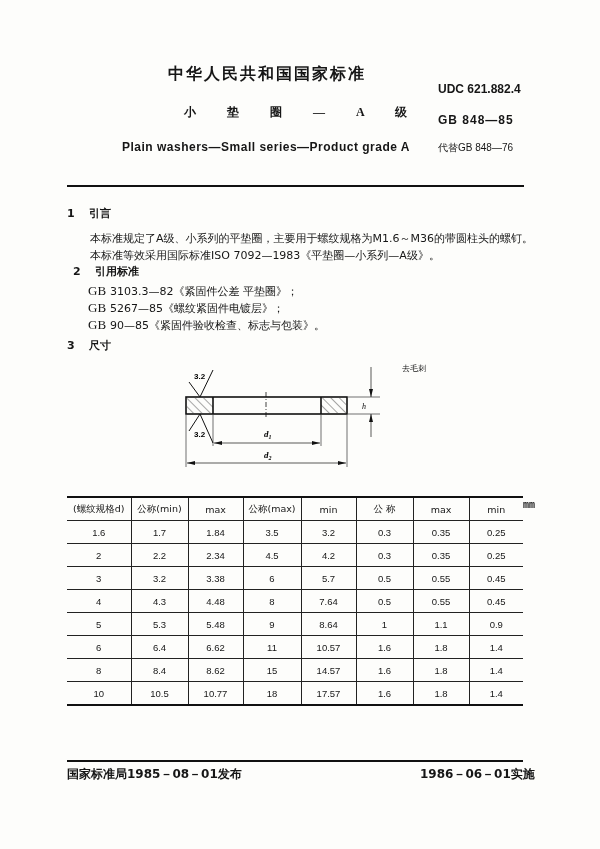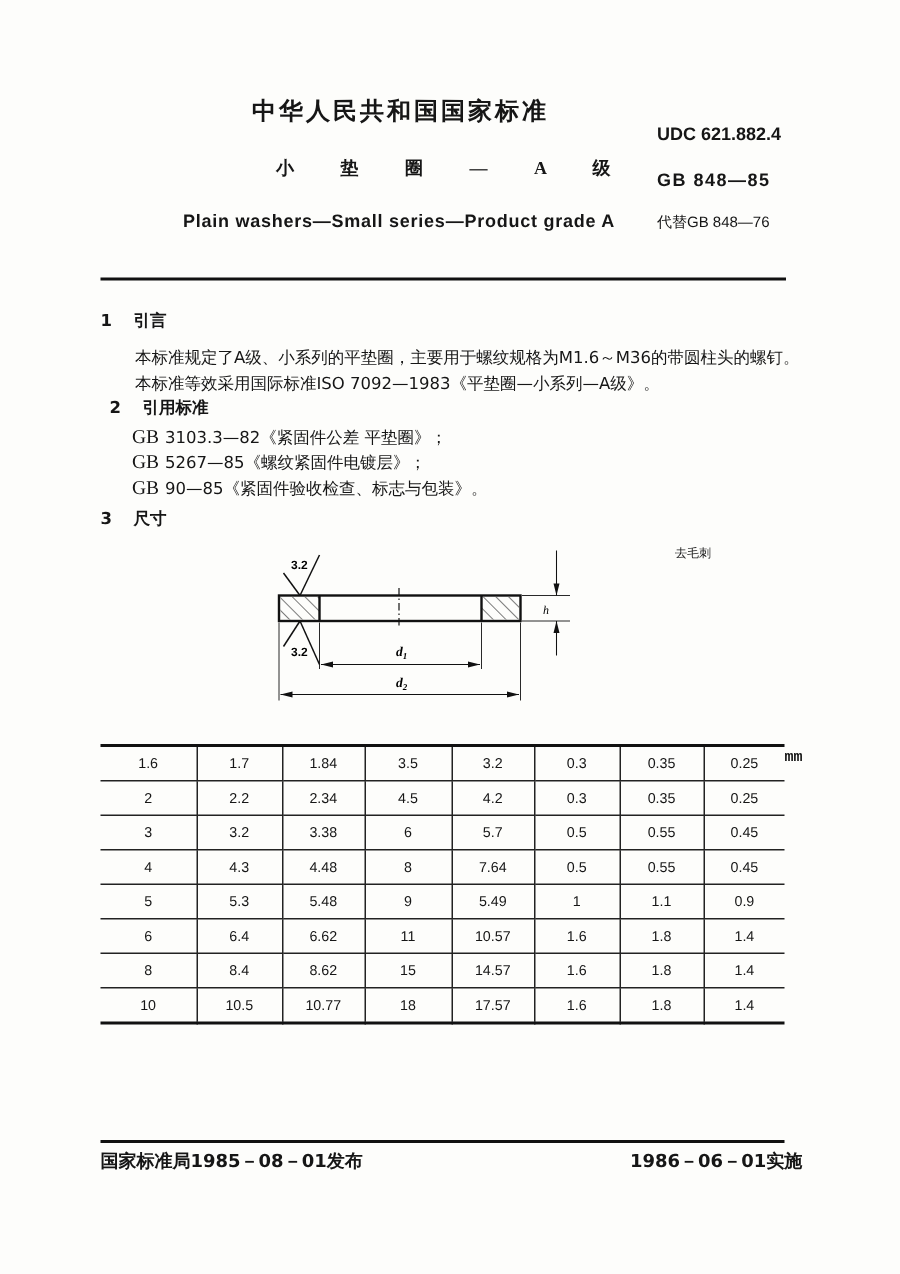--- a/index.html
+++ b/index.html
@@ -24,21 +24,21 @@
   table.spec td, table.spec th { border:1px solid #222; text-align:center; padding:0; font-weight:normal; }
   table.spec tr.h1 td, table.spec tr.h2 td { height:22px; font-family:"DejaVu Sans", sans-serif; font-size:9.5px; }
   table.spec tr.data td { height:22px; }
   table.spec td:first-child { border-left:none; }
   table.spec td:last-child { border-right:none; }
   table.spec { border-top:2px solid #111; border-bottom:2px solid #111; }
   .foot-l { left:67px; top:766px; font-size:12px; font-weight:bold; font-family:"DejaVu Sans", sans-serif; }
   .foot-r { left:420px; top:766px; font-size:12px; font-weight:bold; font-family:"DejaVu Sans", sans-serif; }
   .foot-rule { position:absolute; left:67px; top:760px; width:456px; height:2px; background:#111; }
   .diag { position:absolute; left:160px; top:355px; }
-  .deburr { left:402px; top:363px; font-size:8px; font-family:"DejaVu Sans", sans-serif;margin-left:48px; }
+  .deburr { left:402px; top:363px; font-size:8px; font-family:"DejaVu Sans", sans-serif; }
   i.sym { font-style:italic; font-family:"Liberation Serif", serif; font-weight:bold; }
 </style>
 </head>
 <body>
 
 <div class="abs hdr-cn">中华人民共和国国家标准</div>
 <div class="abs udc">UDC 621.882.4</div>
 <div class="abs title">小 垫 圈 — A 级</div>
 <div class="abs gb">GB 848—85</div>
 <div class="abs en">Plain washers—Small series—Product grade A</div>
@@ -120,20 +120,30 @@
     <col style="width:64px">
       <col style="width:57px">
       <col style="width:55px">
       <col style="width:58px">
     <col style="width:55px">
       <col style="width:57px">
       <col style="width:56px">
       <col style="width:54px">
   </colgroup>
   <tbody>
+  <tr class="h2">
+    <td>(螺纹规格d)</td>
+    <td>公称(min)</td>
+    <td>max</td>
+    <td>公称(max)</td>
+    <td>min</td>
+    <td>公    称</td>
+    <td>max</td>
+    <td>min</td>
+  </tr>
   <tr class="data">
     <td>1.6</td>
         <td>1.7</td>
         <td>1.84</td>
         <td>3.5</td>
         <td>3.2</td>
         <td>0.3</td>
         <td>0.35</td>
         <td>0.25</td>
   </tr>
@@ -165,21 +175,21 @@
         <td>7.64</td>
         <td>0.5</td>
         <td>0.55</td>
         <td>0.45</td>
   </tr>
   <tr class="data">
     <td>5</td>
         <td>5.3</td>
         <td>5.48</td>
         <td>9</td>
-        <td>5.49</td>
+        <td>8.64</td>
         <td>1</td>
         <td>1.1</td>
         <td>0.9</td>
   </tr>
   <tr class="data">
     <td>6</td>
         <td>6.4</td>
         <td>6.62</td>
         <td>11</td>
         <td>10.57</td>

